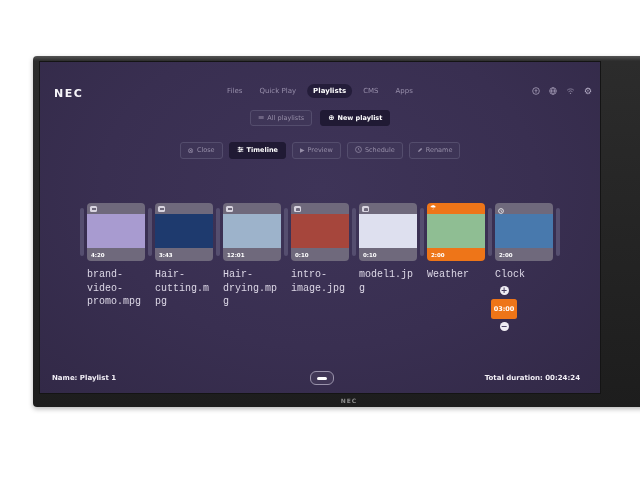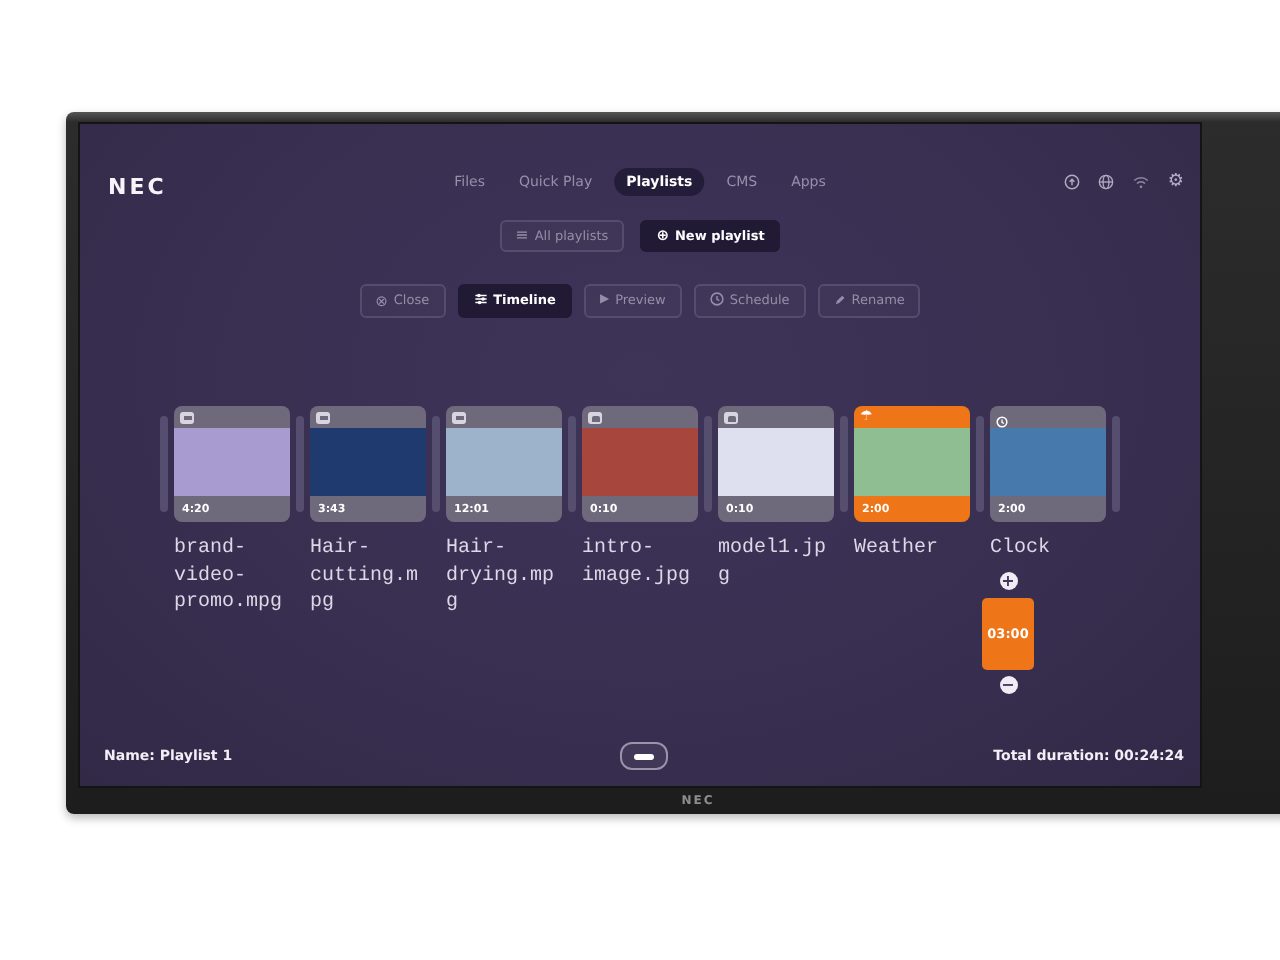--- a/index.html
+++ b/index.html
@@ -59,26 +59,26 @@
   .menu{position:absolute;left:385px;top:221px;width:64px;background:#6b6577;border-radius:4px;
         padding:1px 0;box-shadow:0 1px 3px rgba(0,0,0,.35);}
   .menu-item{height:14px;line-height:14px;text-align:center;font-size:6.5px;font-weight:bold;color:#f4f1f7;cursor:pointer;}
   .menu-item.active{background:#8d8798;}
   .stepper{position:absolute;left:451px;top:221px;width:26px;display:flex;flex-direction:column;align-items:center;}
   .step-btn{width:9px;height:9px;border-radius:50%;background:#efecf3;color:#433a5e;
             font-size:8px;line-height:9px;text-align:center;font-weight:bold;cursor:pointer;}
   .step-plus{margin-top:3px;}
   .step-minus{margin-top:3px;}
   .step-val{margin-top:4px;background:#ee7518;color:#ffffff;font-size:6.5px;font-weight:bold;
-            border-radius:2.5px;padding:14px 3px;min-width:18px;text-align:center;}
+            border-radius:2.5px;padding:6px 3px;min-width:18px;text-align:center;}
 
   
   .sbar{position:absolute;left:12px;right:8px;bottom:8px;height:13px;font-size:7px;font-weight:bold;color:#f2eff6;}
   .sname{position:absolute;left:0;top:2px;}
-  .stotal{position:absolute;right:0;top:2px;}
+  .stotal{position:absolute;right:12px;top:2px;}
   .collapse{position:absolute;left:50%;transform:translateX(-50%);top:-1px;width:22px;height:12px;
             border:1px solid #9a93ab;border-radius:6px;display:flex;align-items:center;justify-content:center;
             background:rgba(255,255,255,.05);cursor:pointer;}
   .collapse-bar{width:10px;height:3px;background:#ffffff;border-radius:1.5px;}
 </style>
 </head>
 <body>
 
 <div class="monitor">
   <div class="screen">

